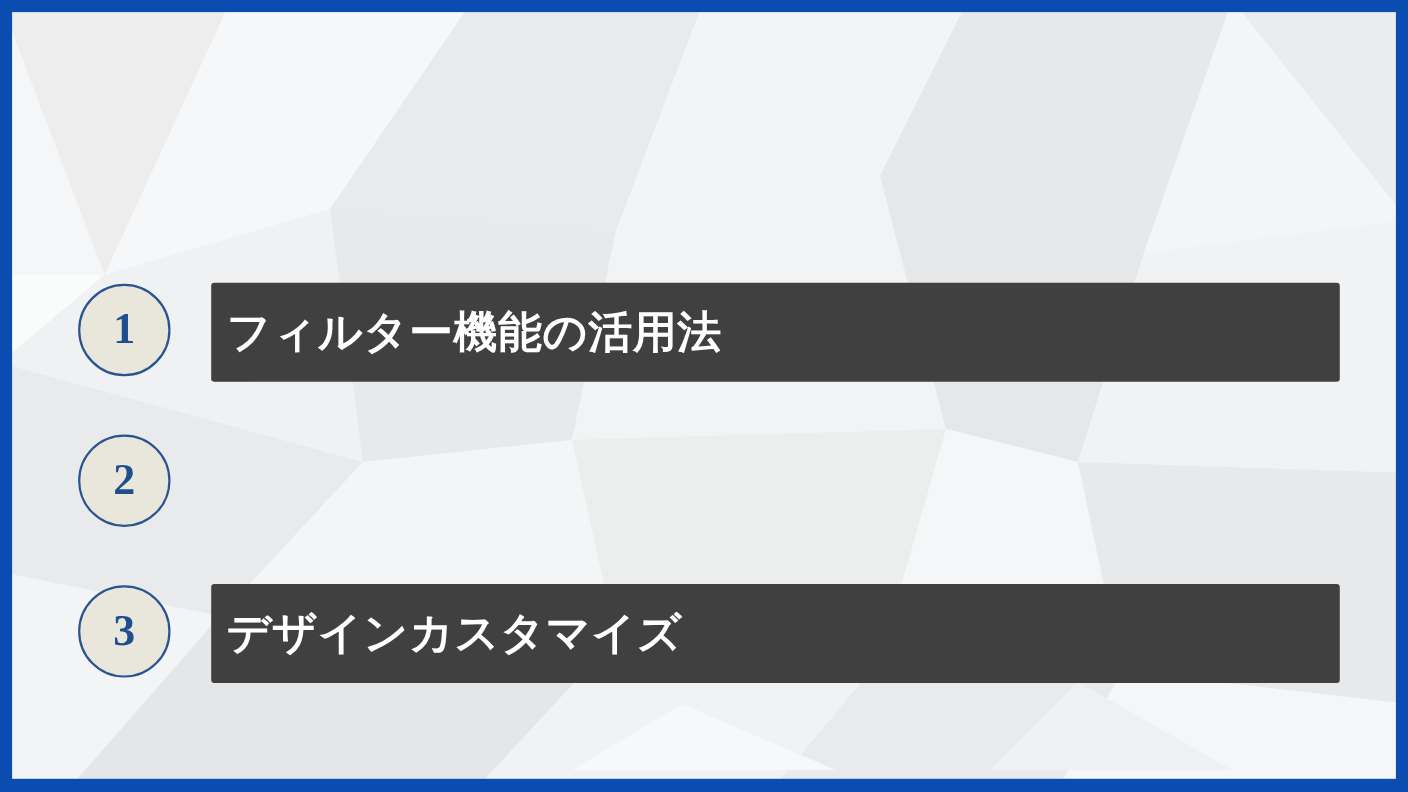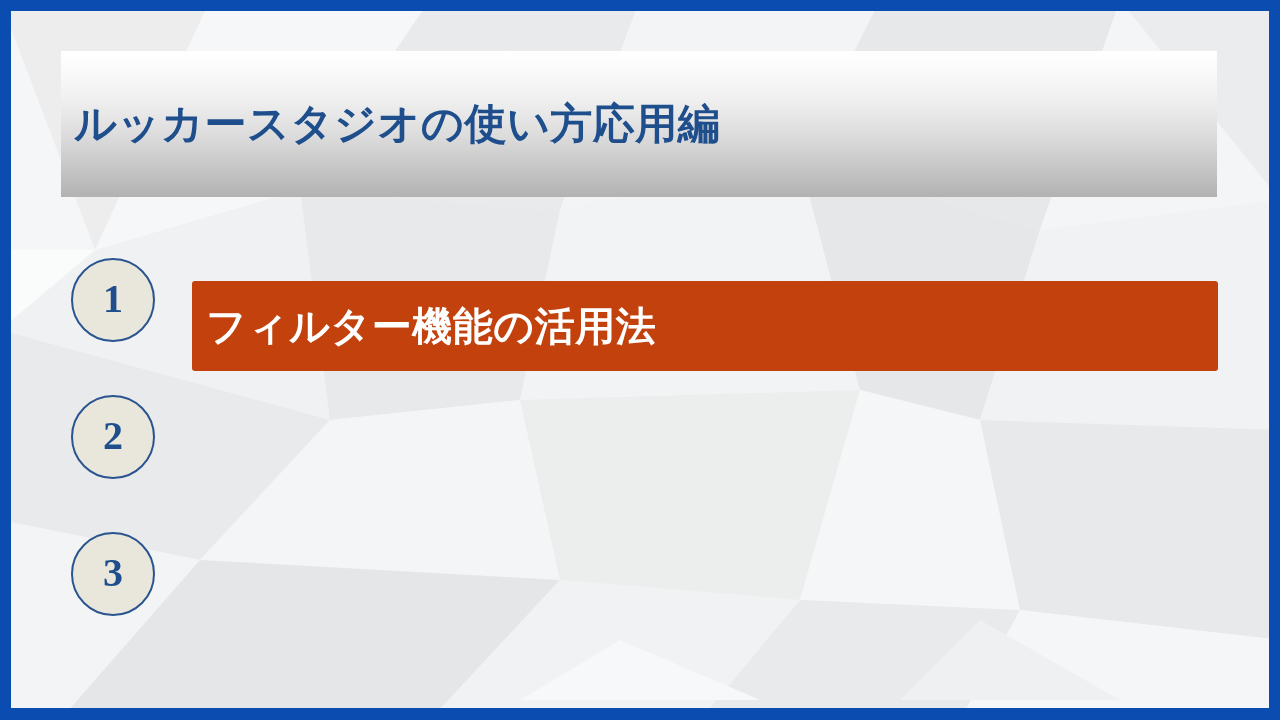--- a/index.html
+++ b/index.html
@@ -115,25 +115,24 @@
     position: relative;
     top: -1px;
   }
 
   .row-bar {
     position: absolute;
     left: 192px;
     top: 0;
     width: 1026px;
     height: 90px;
-    background: #c2410c;
+    background: #404040;
     border-radius: 3px;
     display: flex;
     align-items: center;
-    margin-top: 24px;
   }
   .row-label {
     padding-left: 14px;
     font-size: 40px;
     font-weight: bold;
     color: #ffffff;
     letter-spacing: 0.5px;
     line-height: 1;
     white-space: nowrap;
   }
@@ -166,23 +165,20 @@
     <polygon points="200,560 560,580 430,720 60,720" fill="#e4e6e8"></polygon>
     <polygon points="560,580 800,600 700,720 430,720" fill="#f1f2f3"></polygon>
     <polygon points="800,600 1020,610 960,720 700,720" fill="#e9eaec"></polygon>
     <polygon points="1020,610 1280,640 1280,720 960,720" fill="#f5f6f7"></polygon>
     <polygon points="1120,0 1280,200 1280,0" fill="#ebecee"></polygon>
     <polygon points="95,250 0,330 0,250" fill="#fafbfb"></polygon>
     <polygon points="620,640 760,700 520,700" fill="#f7f8f9"></polygon>
     <polygon points="980,620 1120,700 900,700" fill="#eff0f1"></polygon>
   </svg>
 
-  <div class="title-band">
-    <div class="title-text">ルッカースタジオの使い方応用編</div>
-  </div>
 
   <div class="rows">
 
     <div class="row row-1">
       <div class="num-circle">
         <span>1</span>
       </div>
       <div class="row-bar">
         <div class="row-label">フィルター機能の活用法</div>
       </div>
@@ -190,20 +186,23 @@
 
     <div class="row row-2">
       <div class="num-circle">
         <span>2</span>
       </div>
     </div>
 
     <div class="row row-3">
       <div class="num-circle">
         <span>3</span>
+      </div>
+      <div class="row-bar">
+        <div class="row-label">デザインカスタマイズ</div>
       </div>
     </div>
 
   </div>
 
   <div class="frame">
     <div class="frame-edge frame-top"></div>
     <div class="frame-edge frame-bottom"></div>
     <div class="frame-edge frame-left"></div>
     <div class="frame-edge frame-right"></div>

